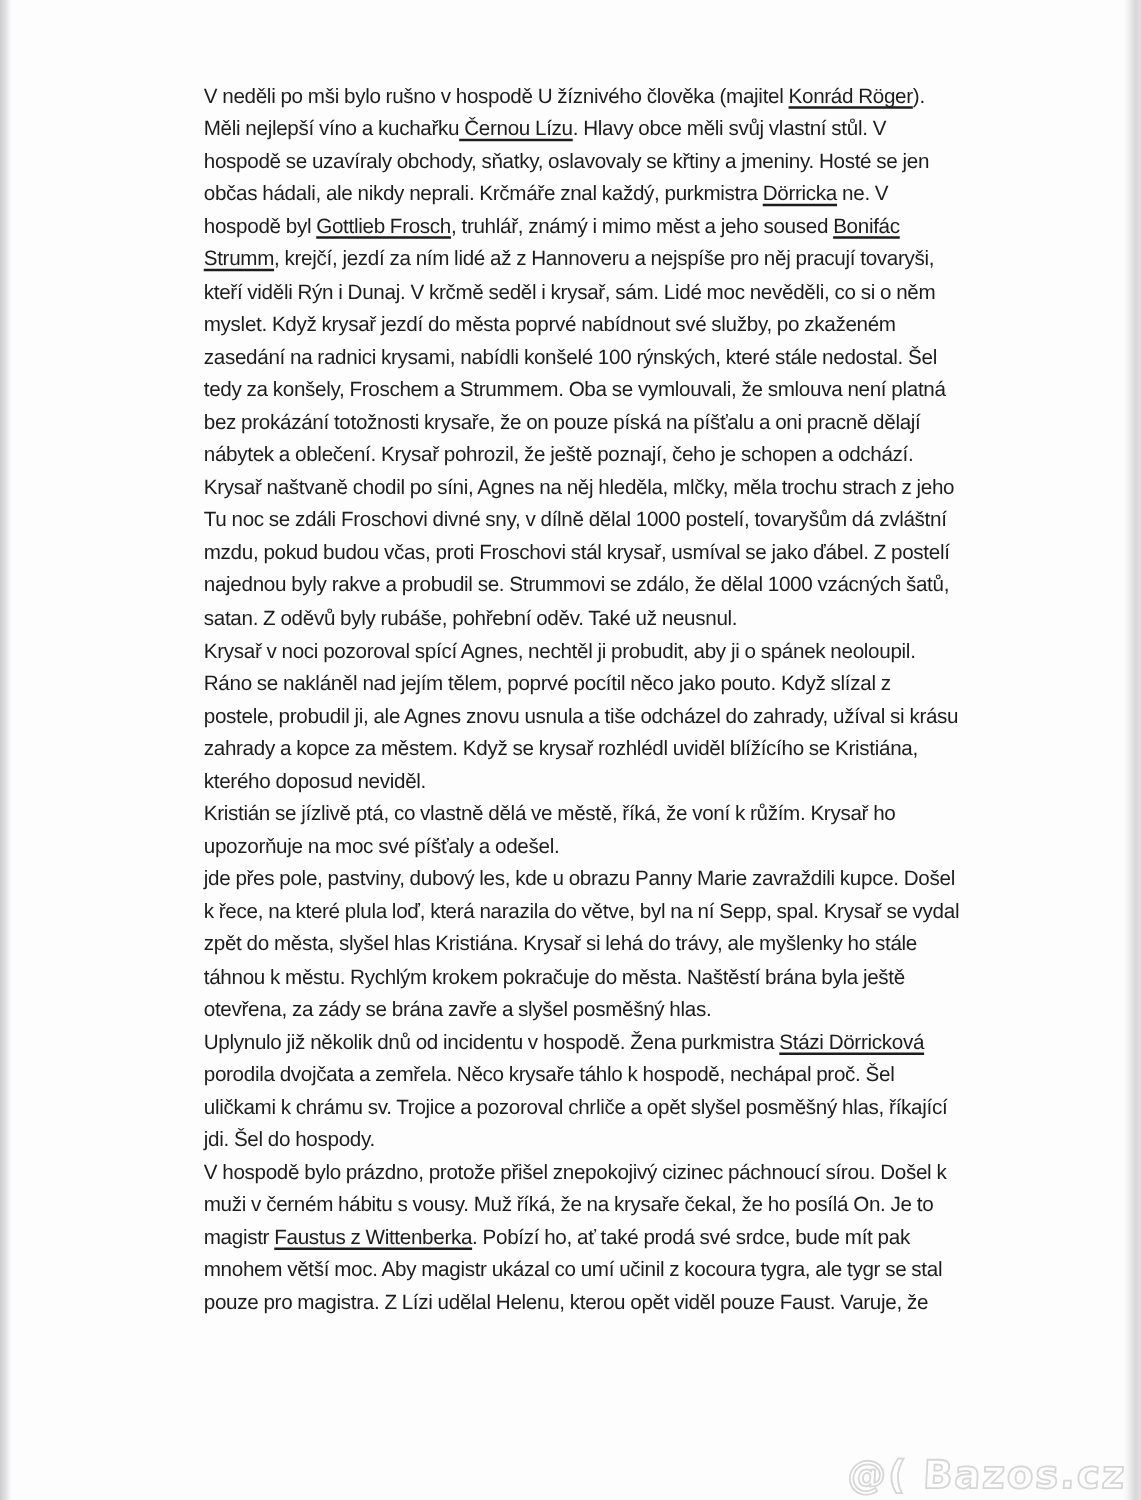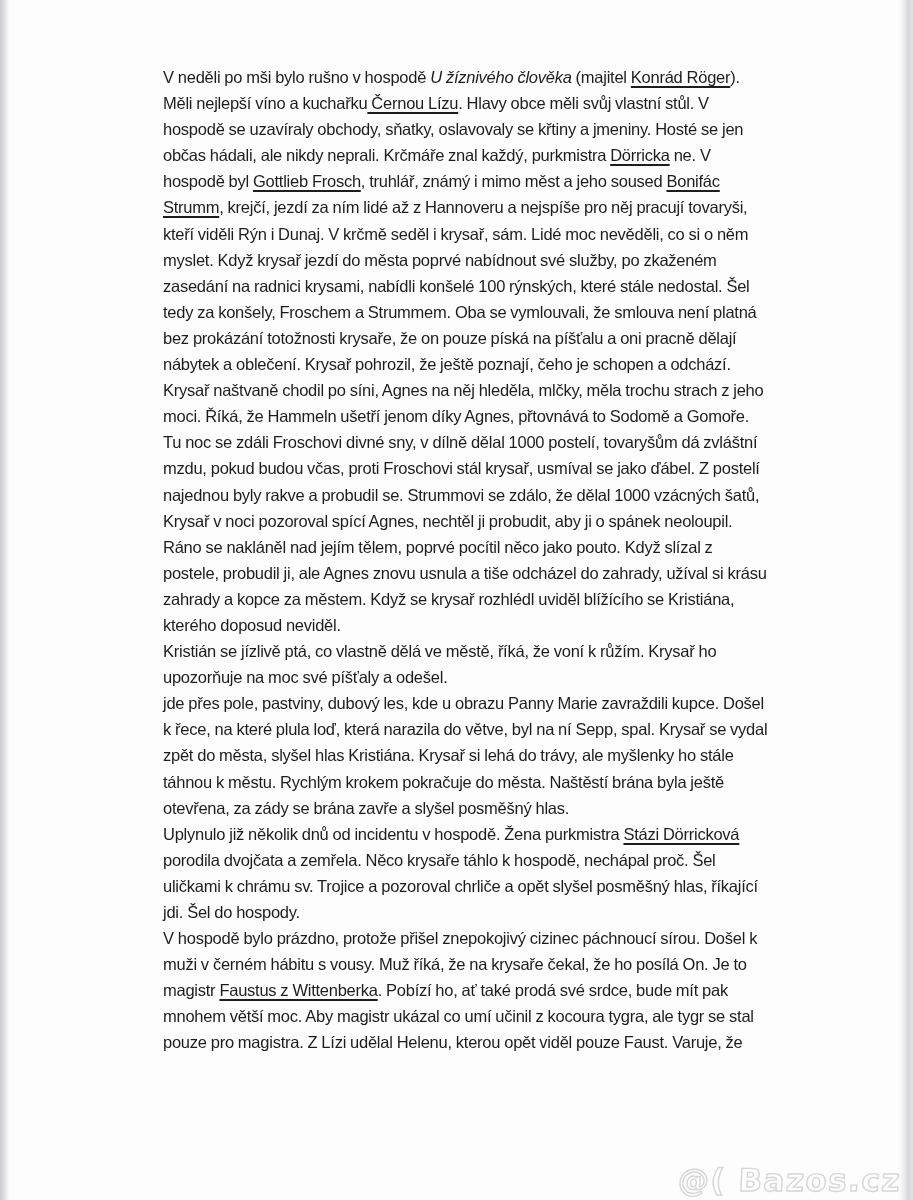--- a/index.html
+++ b/index.html
@@ -42,21 +42,20 @@
   .line {
     height: 26.1px;
     white-space: nowrap;
   }
   .seg-u {
     text-decoration: underline;
     text-decoration-thickness: 1.5px;
     text-underline-offset: 3px;
   }
   .seg-i {
-    font-style: italic;
   }
   .watermark {
     position: absolute;
     right: 12px;
     bottom: 2px;
     font-family: "DejaVu Sans", sans-serif;
     font-weight: bold;
     font-size: 31px;
     letter-spacing: 1.5px;
     color: #ffffff;
@@ -79,24 +78,24 @@
       <div class="line"><span>občas hádali, ale nikdy neprali. Krčmáře znal každý, purkmistra </span><span class="seg-u">Dörricka</span><span> ne. V</span></div>
       <div class="line"><span>hospodě byl </span><span class="seg-u">Gottlieb Frosch</span><span>, truhlář, známý i mimo měst a jeho soused </span><span class="seg-u">Bonifác</span></div>
       <div class="line"><span class="seg-u">Strumm</span><span>, krejčí, jezdí za ním lidé až z Hannoveru a nejspíše pro něj pracují tovaryši,</span></div>
       <div class="line"><span>kteří viděli Rýn i Dunaj. V krčmě seděl i krysař, sám. Lidé moc nevěděli, co si o něm</span></div>
       <div class="line"><span>myslet. Když krysař jezdí do města poprvé nabídnout své služby, po zkaženém</span></div>
       <div class="line"><span>zasedání na radnici krysami, nabídli konšelé 100 rýnských, které stále nedostal. Šel</span></div>
       <div class="line"><span>tedy za konšely, Froschem a Strummem. Oba se vymlouvali, že smlouva není platná</span></div>
       <div class="line"><span>bez prokázání totožnosti krysaře, že on pouze píská na píšťalu a oni pracně dělají</span></div>
       <div class="line"><span>nábytek a oblečení. Krysař pohrozil, že ještě poznají, čeho je schopen a odchází.</span></div>
       <div class="line"><span>Krysař naštvaně chodil po síni, Agnes na něj hleděla, mlčky, měla trochu strach z jeho</span></div>
-      <div class="line"><span>moci. Říká, že Hammeln ušetří jenom díky Agnes, přtovnává to Sodomě a Gomoře.</span></div>
       <div class="line"><span>Tu noc se zdáli Froschovi divné sny, v dílně dělal 1000 postelí, tovaryšům dá zvláštní</span></div>
       <div class="line"><span>mzdu, pokud budou včas, proti Froschovi stál krysař, usmíval se jako ďábel. Z postelí</span></div>
       <div class="line"><span>najednou byly rakve a probudil se. Strummovi se zdálo, že dělal 1000 vzácných šatů,</span></div>
+      <div class="line"><span>satan. Z oděvů byly rubáše, pohřební oděv. Také už neusnul.</span></div>
       <div class="line"><span>Krysař v noci pozoroval spící Agnes, nechtěl ji probudit, aby ji o spánek neoloupil.</span></div>
       <div class="line"><span>Ráno se nakláněl nad jejím tělem, poprvé pocítil něco jako pouto. Když slízal z</span></div>
       <div class="line"><span>postele, probudil ji, ale Agnes znovu usnula a tiše odcházel do zahrady, užíval si krásu</span></div>
       <div class="line"><span>zahrady a kopce za městem. Když se krysař rozhlédl uviděl blížícího se Kristiána,</span></div>
       <div class="line"><span>kterého doposud neviděl.</span></div>
       <div class="line"><span>Kristián se jízlivě ptá, co vlastně dělá ve městě, říká, že voní k růžím. Krysař ho</span></div>
       <div class="line"><span>upozorňuje na moc své píšťaly a odešel.</span></div>
       <div class="line"><span>jde přes pole, pastviny, dubový les, kde u obrazu Panny Marie zavraždili kupce. Došel</span></div>
       <div class="line"><span>k řece, na které plula loď, která narazila do větve, byl na ní Sepp, spal. Krysař se vydal</span></div>
       <div class="line"><span>zpět do města, slyšel hlas Kristiána. Krysař si lehá do trávy, ale myšlenky ho stále</span></div>

